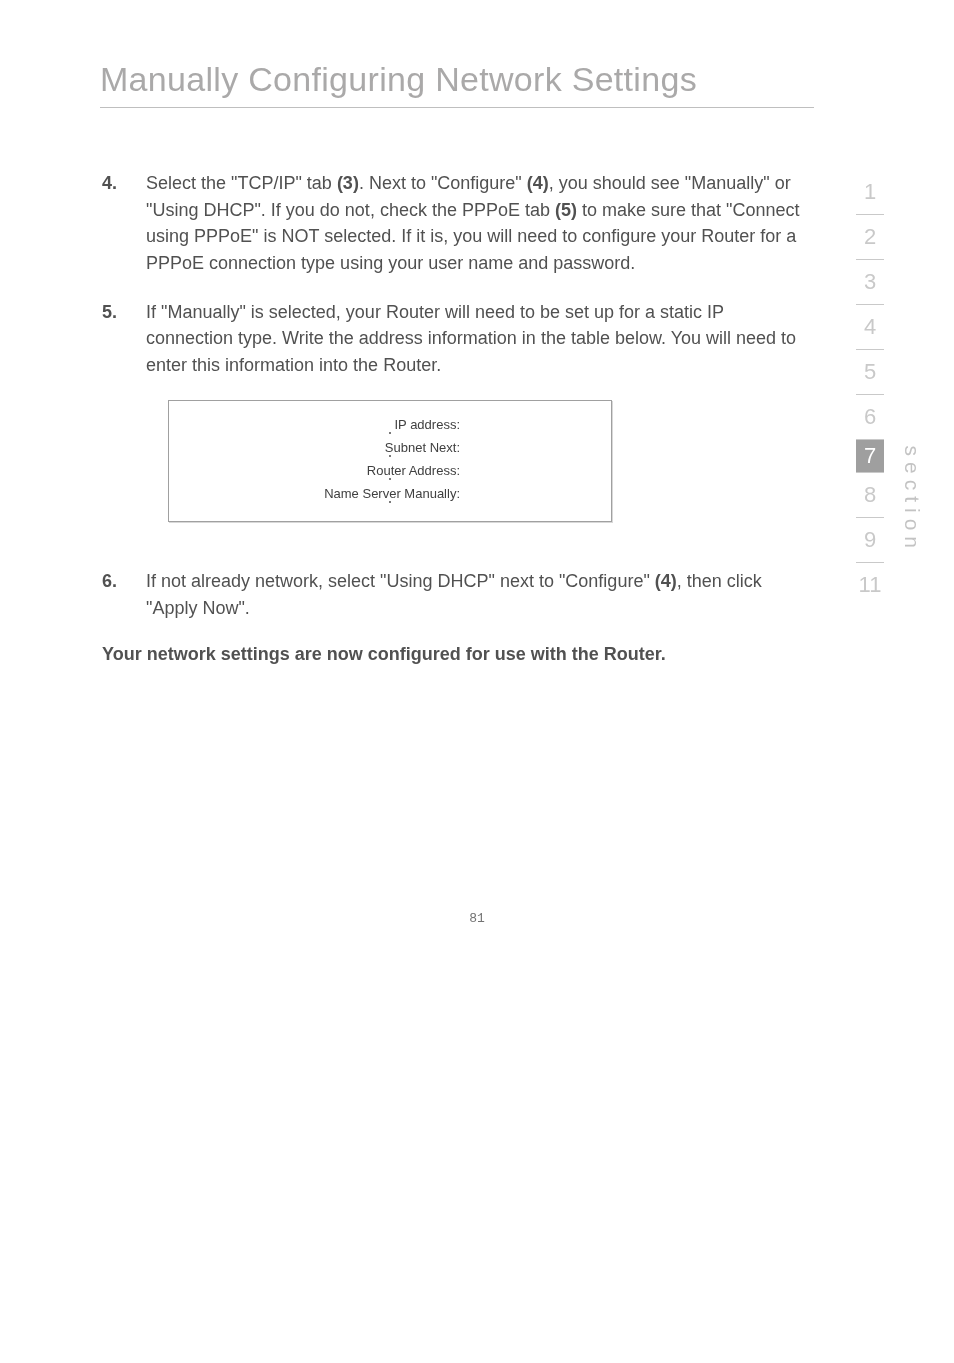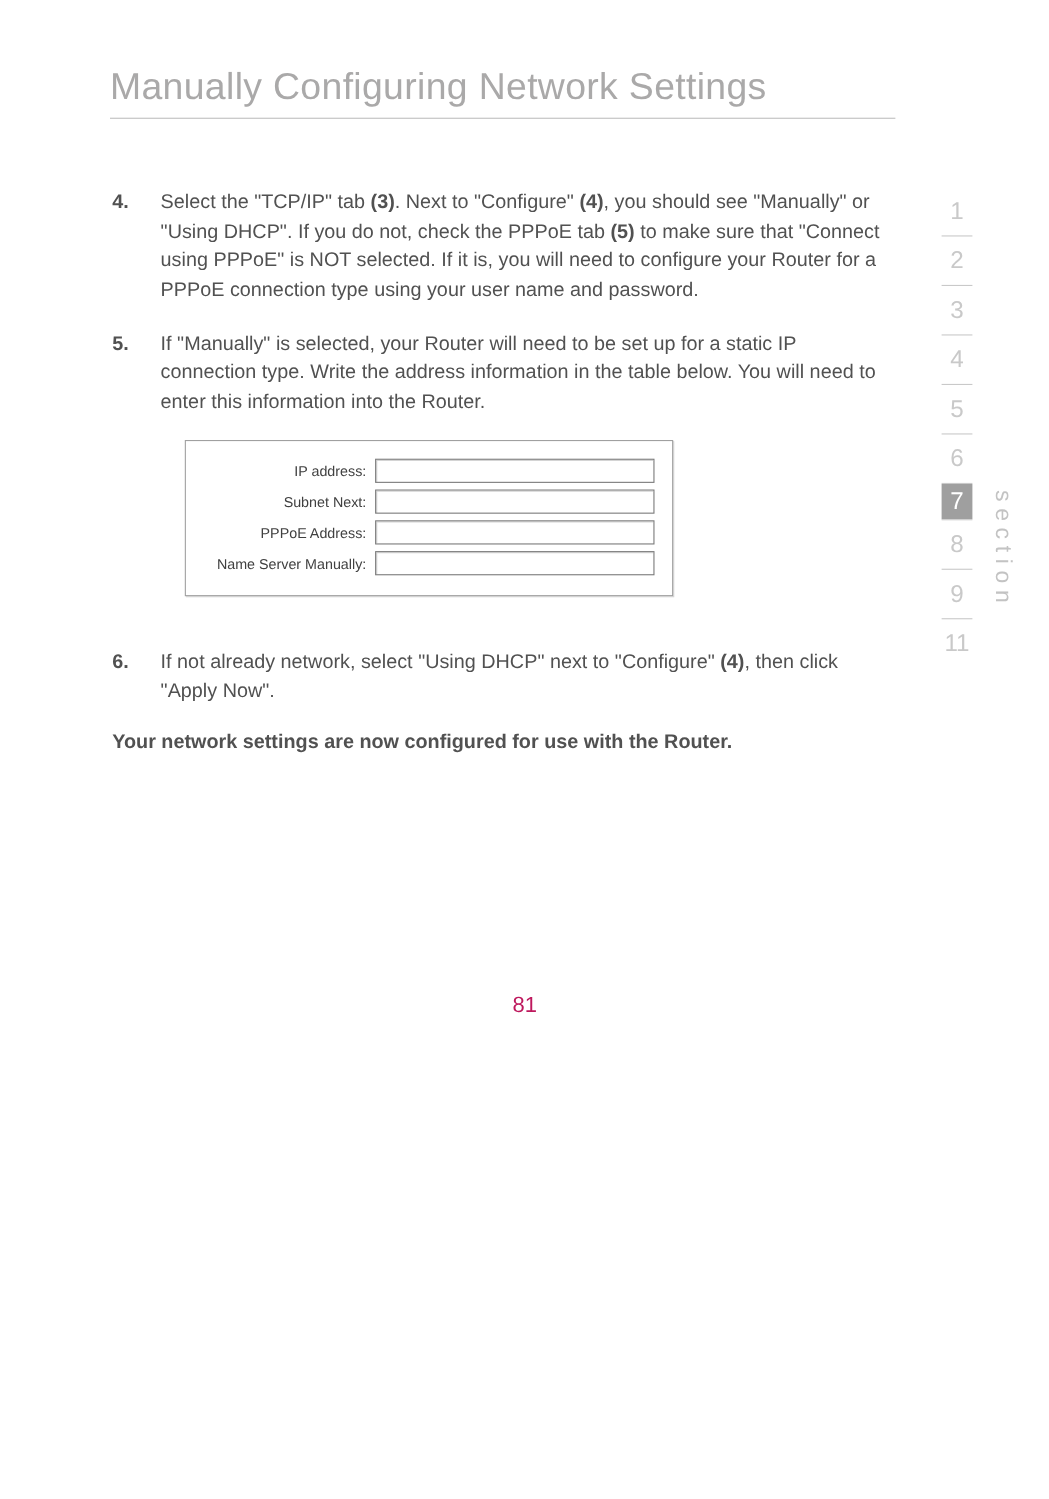--- a/index.html
+++ b/index.html
@@ -6,25 +6,25 @@
   html, body { width: 954px; height: 1363px; background: #fff; font-family: Arial, Helvetica, sans-serif; color: #515151; position: relative; }
   .page { width: 954px; height: 970px; position: relative; padding: 60px 140px 0 100px; }
   .title { font-size: 34px; font-weight: 400; color: #aaa9a9; letter-spacing: 0.3px; margin-bottom: 8px; font-family: "Trebuchet MS", Arial, sans-serif; }
   .rule { border: none; border-top: 1.5px solid #bfbfbf; margin-bottom: 62px; }
   .content { padding-left: 2px; }
   .item { display: flex; margin-bottom: 22px; line-height: 1.48; font-size: 18px; }
   .num { width: 44px; flex: 0 0 44px; font-weight: 700; color: #515151; }
   .body { flex: 1; color: #515151; }
   .bold { font-weight: 700; }
   .form-box { margin-left: 66px; margin-top: 18px; margin-bottom: 46px; border: 1px solid #a0a0a0; box-shadow: 1px 1px 0 #d8d8d8; width: 444px; background: #fff; padding: 10px 16px 12px 16px; }
-  .form-row { display: flex; align-items: center; margin: 6px 0; }
+  .form-row { display: flex; align-items: center; margin: 6px 0; flex-direction: column; }
   .form-label { width: 156px; text-align: right; font-size: 13px; color: #404040; padding-right: 8px; font-family: Verdana, Arial, sans-serif; }
   .form-input { flex: 1; height: 22px; border: 1px solid #7a7a7a; box-shadow: inset 1px 1px 0 #d4d4d4; background: #fff; }
   .footer-line { font-weight: 700; font-size: 18px; color: #515151; margin-top: 14px; }
-  .page-num { position: absolute; bottom: 44px; width: 954px; left: 0; text-align: center; font-size: 20px; color: #be185d; }
+  .page-num { position: absolute; bottom: 44px; width: 954px; left: 0; text-align: center; font-size: 13px; color: #737373; font-family: Liberation Mono, monospace; }
   .sidebar { position: absolute; right: 62px; top: 170px; width: 44px; display: flex; flex-direction: column; align-items: center; }
   .side-num { font-size: 22px; color: #c9c9c9; font-family: "Trebuchet MS", Arial, sans-serif; height: 44px; display: flex; align-items: center; justify-content: center; width: 28px; }
   .side-divider { width: 28px; border-top: 1.5px solid #c9c9c9; }
   .side-active { background: #9f9f9f; color: #fff; width: 28px; height: 32px; display: flex; align-items: center; justify-content: center; }
   .side-label { position: absolute; right: 30px; top: 554px; font-size: 21px; color: #c3c3c3; letter-spacing: 6px; transform: rotate(90deg); transform-origin: right top; font-family: "Trebuchet MS", Arial, sans-serif; }
 </style>
 </head>
 <body>
 
 <div class="page">
@@ -49,21 +49,21 @@
     <div class="form-box">
       <div class="form-row">
         <div class="form-label">IP address:</div>
         <div class="form-input"></div>
       </div>
       <div class="form-row">
         <div class="form-label">Subnet Next:</div>
         <div class="form-input"></div>
       </div>
       <div class="form-row">
-        <div class="form-label">PPPoE Address:</div>
+        <div class="form-label">Router Address:</div>
         <div class="form-input"></div>
       </div>
       <div class="form-row">
         <div class="form-label">Name Server Manually:</div>
         <div class="form-input"></div>
       </div>
     </div>
 
     <div class="item">
       <div class="num">6.</div>

